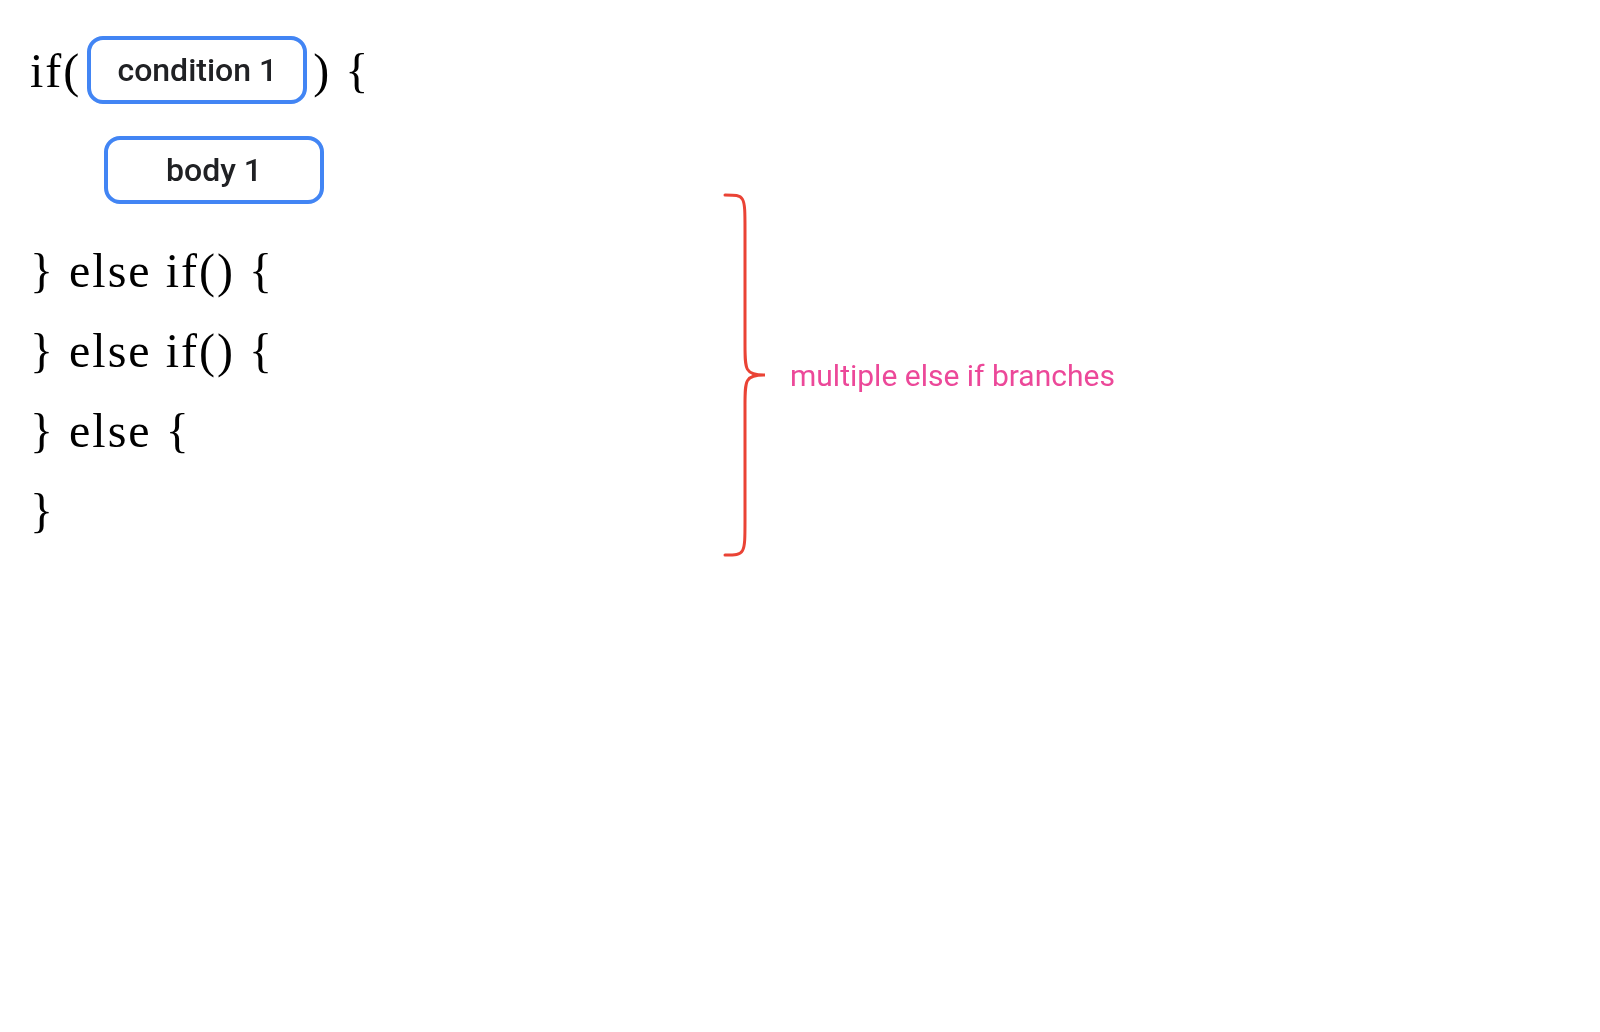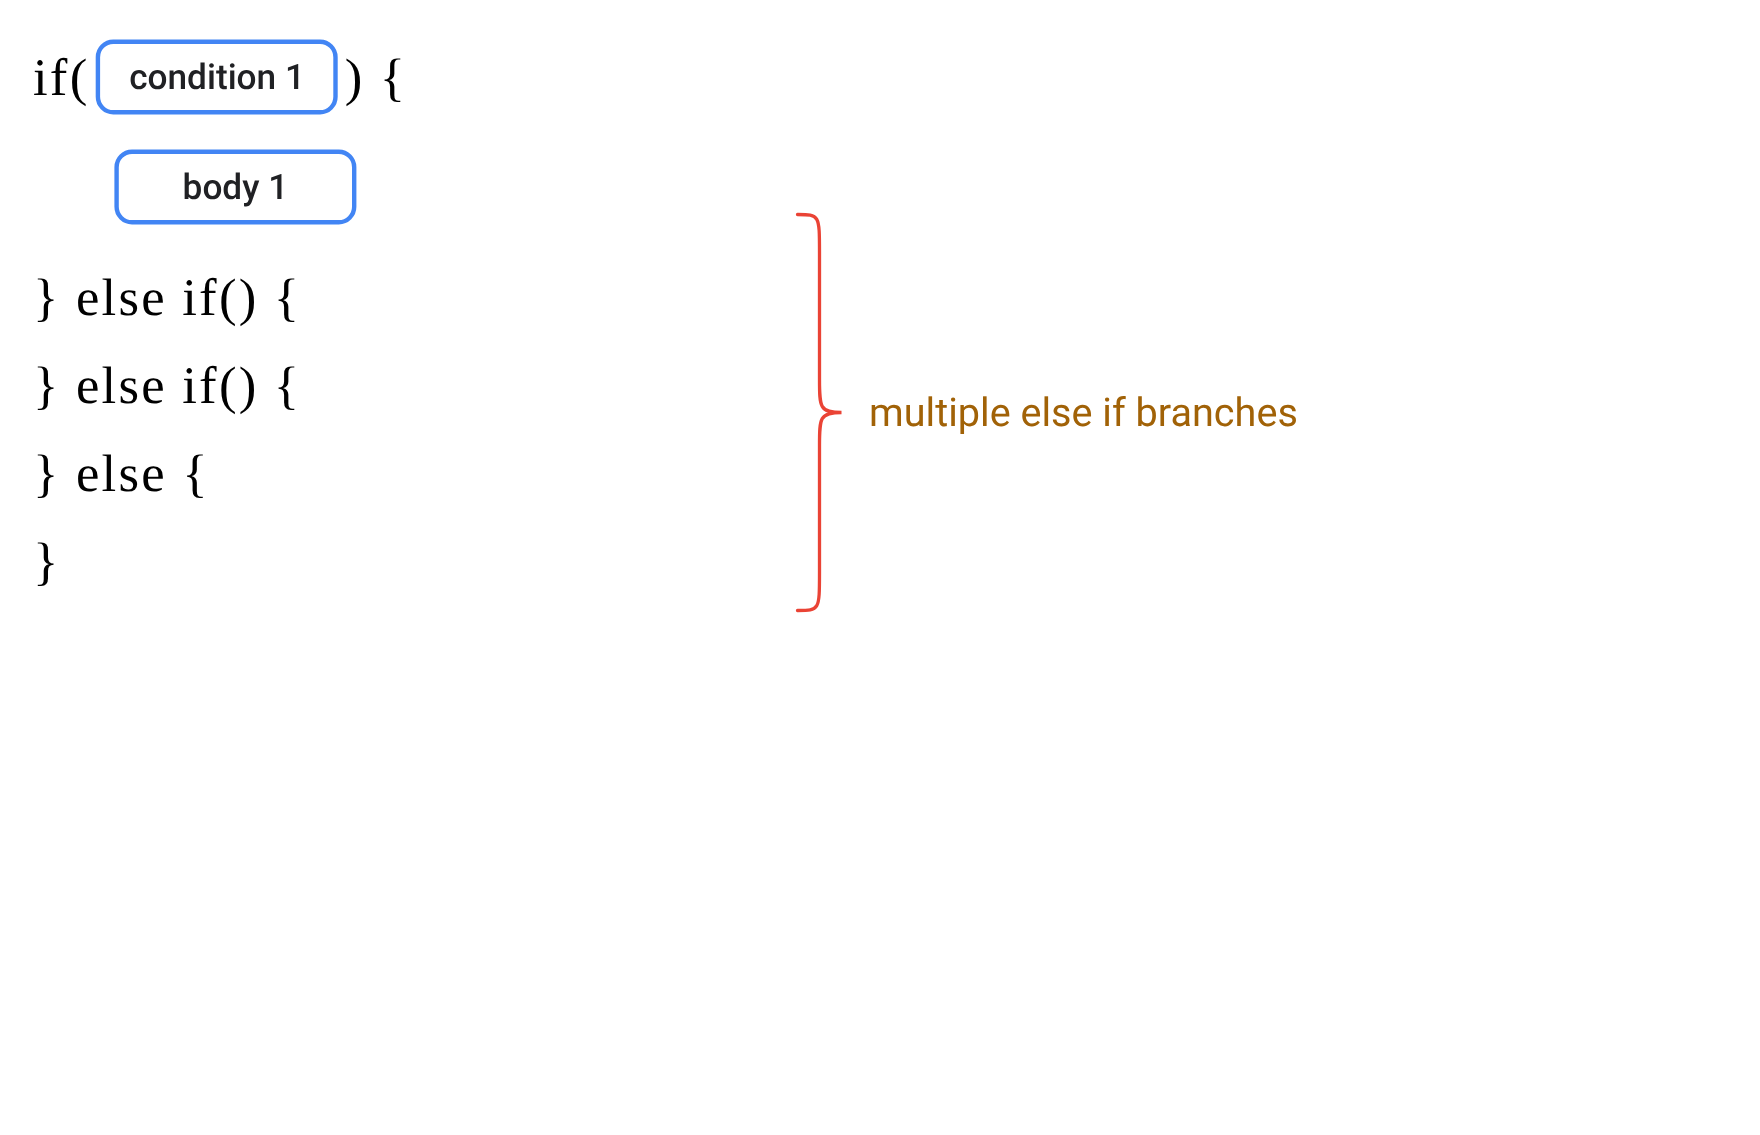--- a/index.html
+++ b/index.html
@@ -52,22 +52,22 @@
     }
     .annotation-wrap {
       position: absolute;
       left: 720px;
       top: 190px;
       height: 370px;
       display: flex;
       align-items: center;
     }
     .annotation-text {
-      font-size: 36px;
-      color: #a16207;
+      font-size: 30px;
+      color: #ec4899;
       font-weight: 400;
       margin-left: 20px;
       white-space: nowrap;
     }
     .brace-svg {
       display: block;
     }
   </style>
 </head>
 <body>

